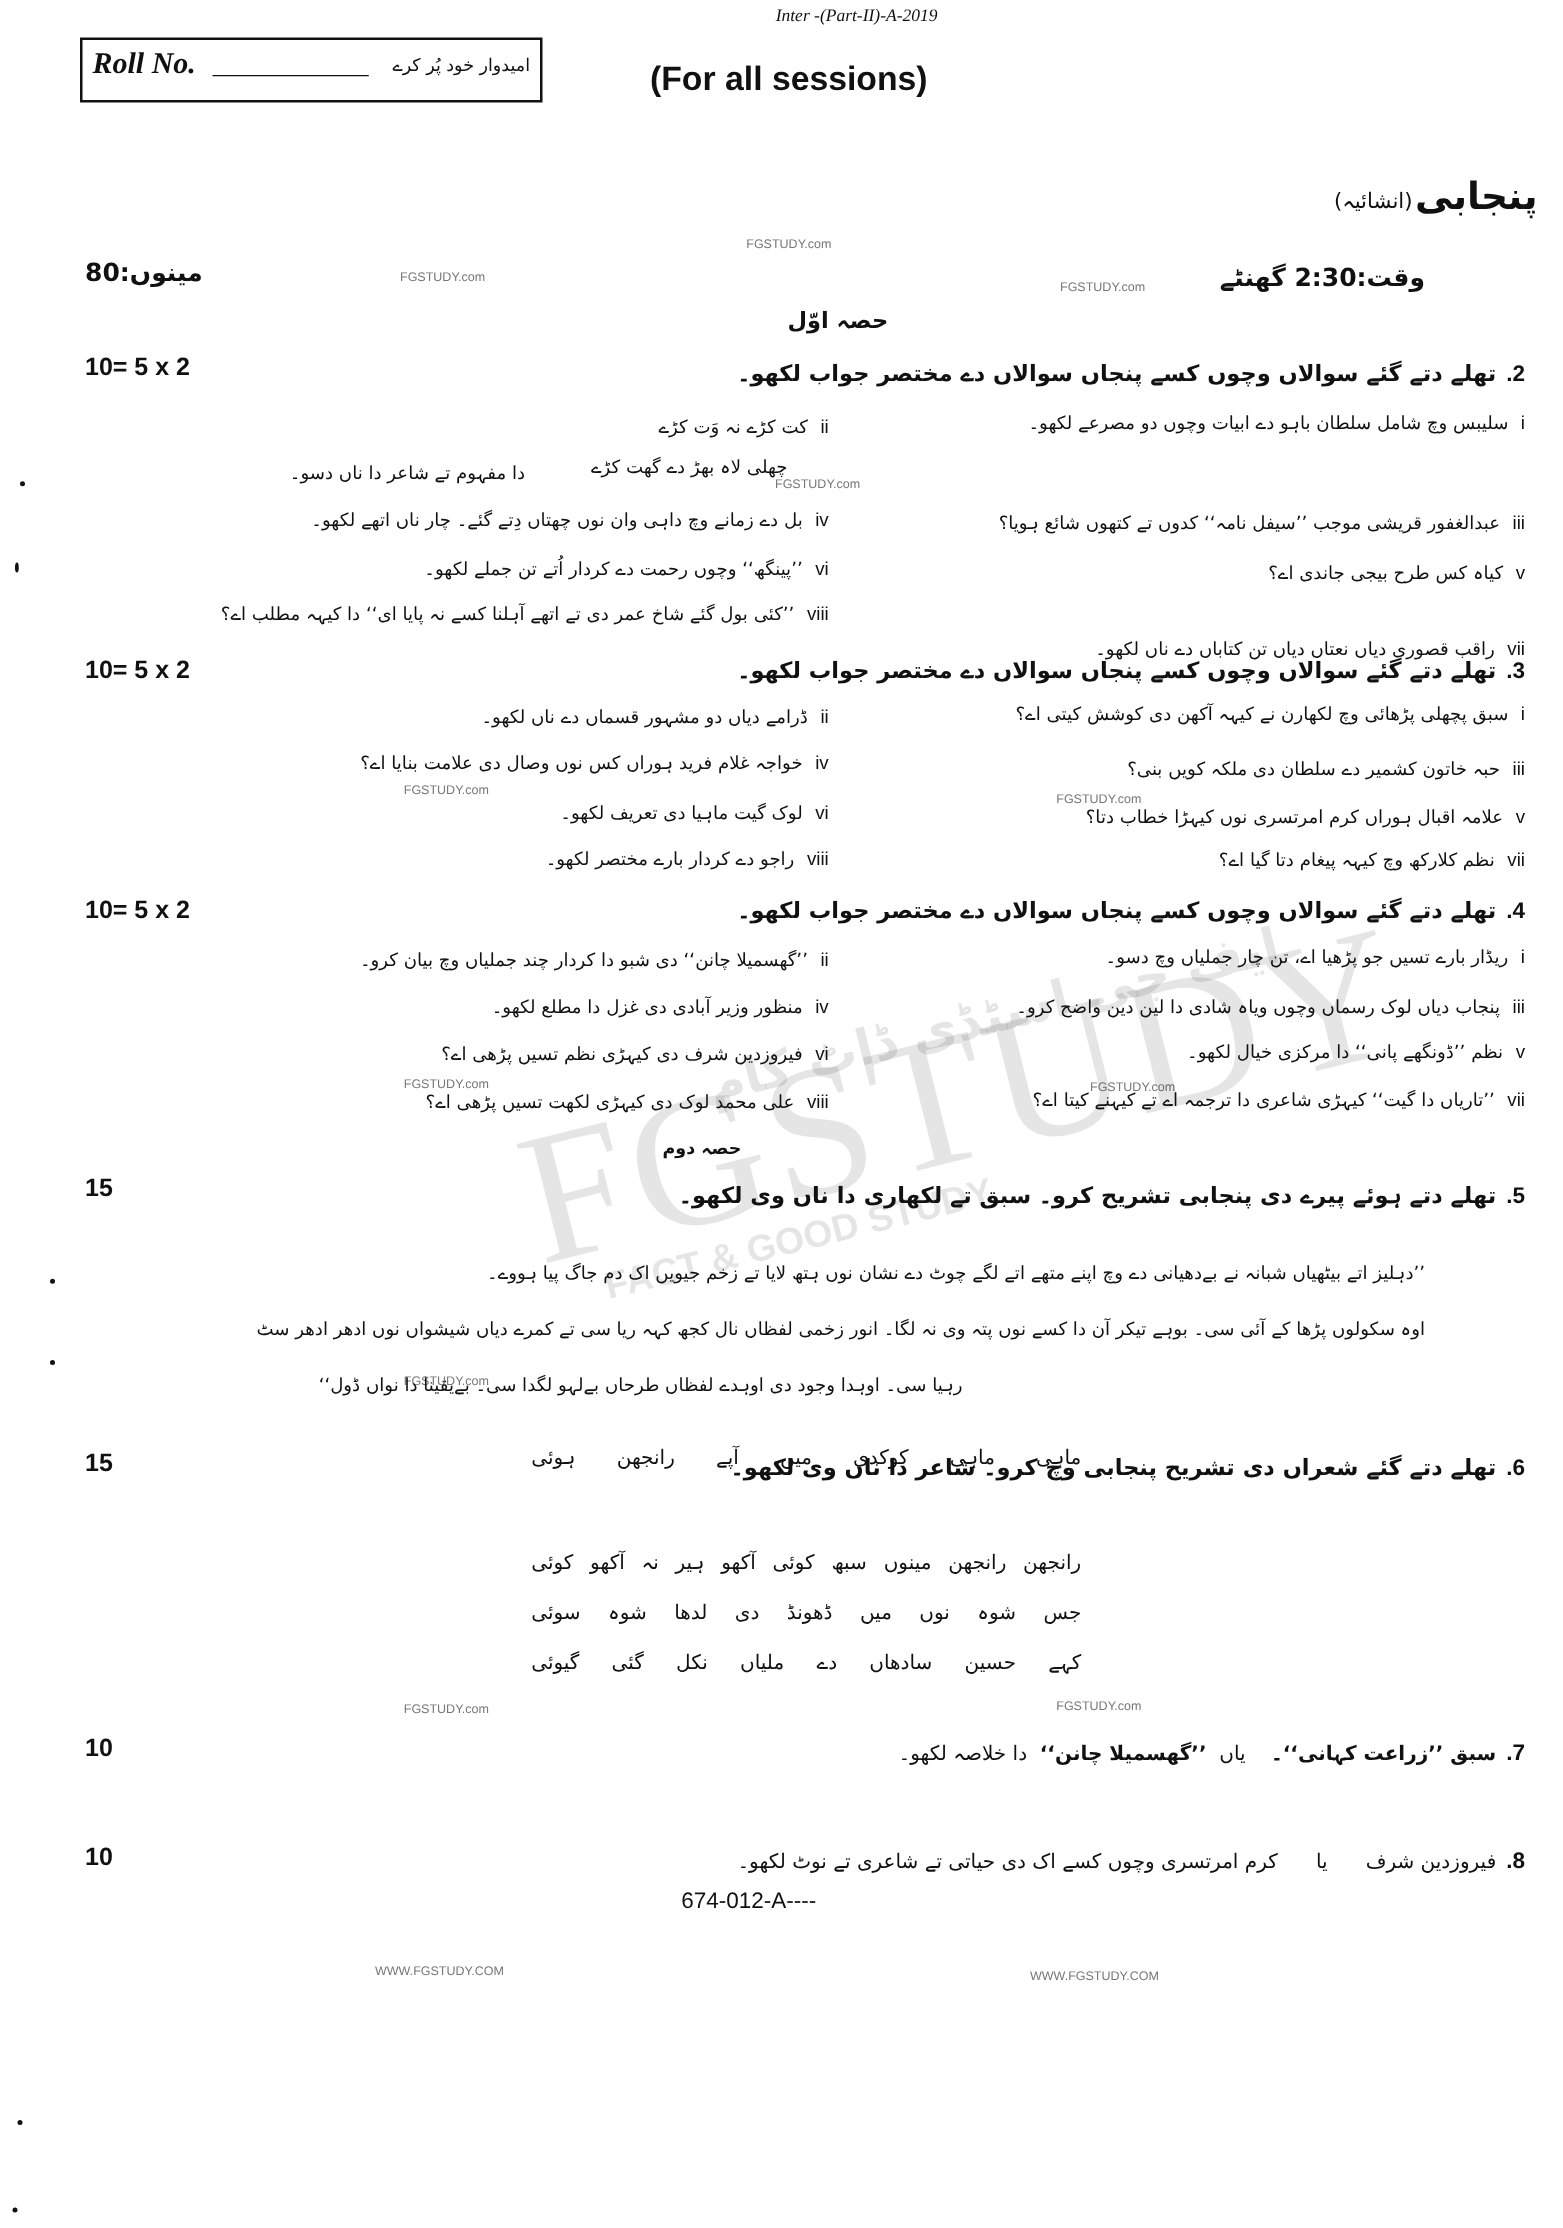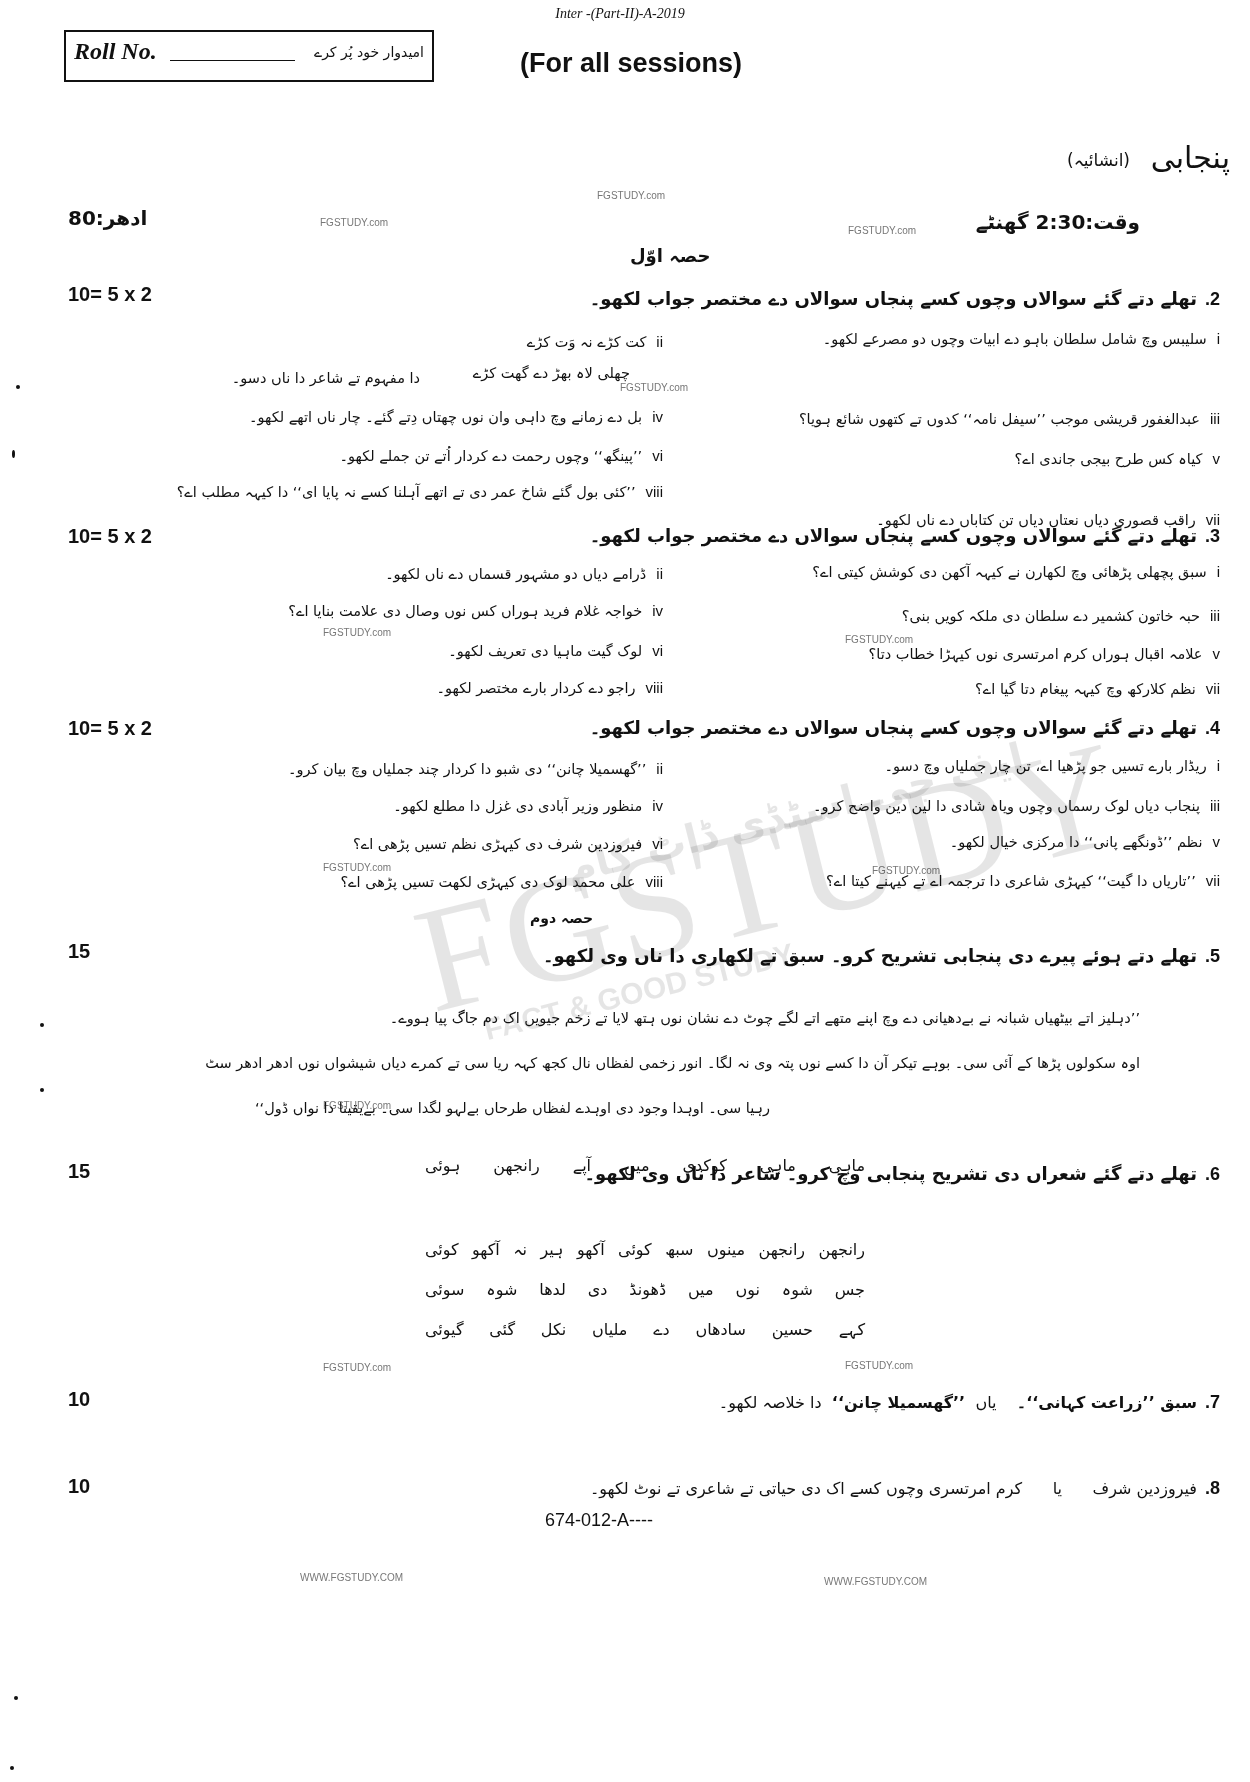--- a/index.html
+++ b/index.html
@@ -2,27 +2,27 @@
 <html><head>
 <meta charset="utf-8">
 <style>
   html, body { margin: 0; padding: 0; background: #ffffff; }
   body {
     width: 1250px; height: 1782px; position: relative; overflow: hidden;
     font-family: "DejaVu Sans", sans-serif; color: #111;
   }
   .abs { position: absolute; }
   .rtl { direction: rtl; unicode-bidi: isolate; font-family: "DejaVu Sans", sans-serif; }
-  .top-code { left: 490px; top: 6px; width: 260px; text-align: center; font-family: "Liberation Serif", serif; font-style: italic; font-size: 14px; }
+  .top-code { left: 490px; top: 6px; width: 260px; text-align: right; font-family: "Liberation Serif", serif; font-style: italic; font-size: 14px; }
   .roll-box { left: 64px; top: 30px; width: 370px; height: 52px; border: 2px solid #111; box-sizing: border-box; }
   .roll-label { left: 8px; top: 6px; font-family: "Liberation Serif", serif; font-style: italic; font-weight: bold; font-size: 24px; }
   .roll-line { left: 104px; top: 28px; width: 125px; border-bottom: 1.5px solid #111; }
   .roll-urdu { right: 8px; top: 12px; font-size: 14px; }
   .sessions { left: 520px; top: 48px; font-family: "Liberation Sans", sans-serif; font-weight: bold; font-size: 27px; }
-  .subject { right: 20px; top: 140px; font-size: 30px; font-weight: normal; margin-left: 13px; }
+  .subject { right: 20px; top: 140px; font-size: 30px; font-weight: bold; margin-left: 13px; }
   .subject-sub { right: 120px; top: 150px; font-size: 17px; }
   .time { right: 110px; top: 210px; font-size: 20px; font-weight: bold; }
   .marks { left: 68px; top: 206px; font-size: 20px; font-weight: bold; }
   .wm { font-family: "Liberation Sans", sans-serif; font-size: 10px; color: #777; }
   .section-title { font-size: 18px; font-weight: bold; }
   .mark-label { left: 68px; font-family: "Liberation Sans", sans-serif; font-weight: bold; font-size: 20px; }
   .q-head { right: 30px; font-size: 18px; font-weight: bold; }
   .q-head .qn { font-family: "Liberation Sans", sans-serif; margin-left: 8px; }
   .item { font-size: 14.5px; white-space: nowrap; }
   .item .num { font-family: "Liberation Sans", sans-serif; margin-left: 10px; font-size: 15px; }
@@ -45,21 +45,21 @@
   <span class="abs roll-label">Roll No.</span>
   <span class="abs roll-line"></span>
   <span class="abs roll-urdu rtl">امیدوار خود پُر کرے</span>
 </div>
 
 <div class="abs sessions">(For all sessions)</div>
 
 <div class="abs subject rtl">پنجابی</div>
 <div class="abs subject-sub rtl">(انشائیہ)</div>
 <div class="abs time rtl">وقت:2:30 گھنٹے</div>
-<div class="abs marks rtl">ادھر:80</div>
+<div class="abs marks rtl">مینوں:80</div>
 
 <span class="abs wm" style="left:597px;top:190px">FGSTUDY.com</span>
 <span class="abs wm" style="left:320px;top:217px">FGSTUDY.com</span>
 <span class="abs wm" style="left:848px;top:225px">FGSTUDY.com</span>
 <span class="abs wm" style="left:620px;top:382px">FGSTUDY.com</span>
 <span class="abs wm" style="left:323px;top:627px">FGSTUDY.com</span>
 <span class="abs wm" style="left:845px;top:634px">FGSTUDY.com</span>
 <span class="abs wm" style="left:323px;top:862px">FGSTUDY.com</span>
 <span class="abs wm" style="left:872px;top:865px">FGSTUDY.com</span>
 <span class="abs wm" style="left:323px;top:1100px">FGSTUDY.com</span>

